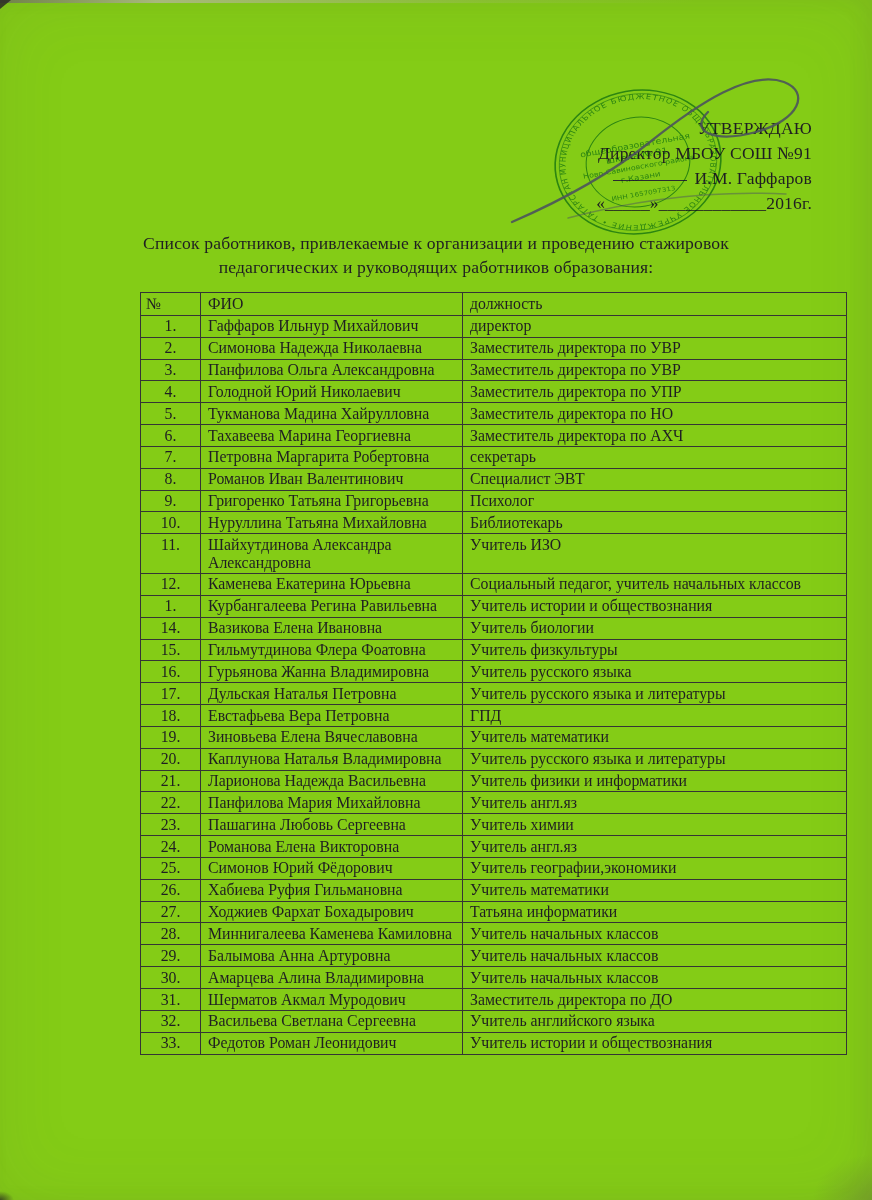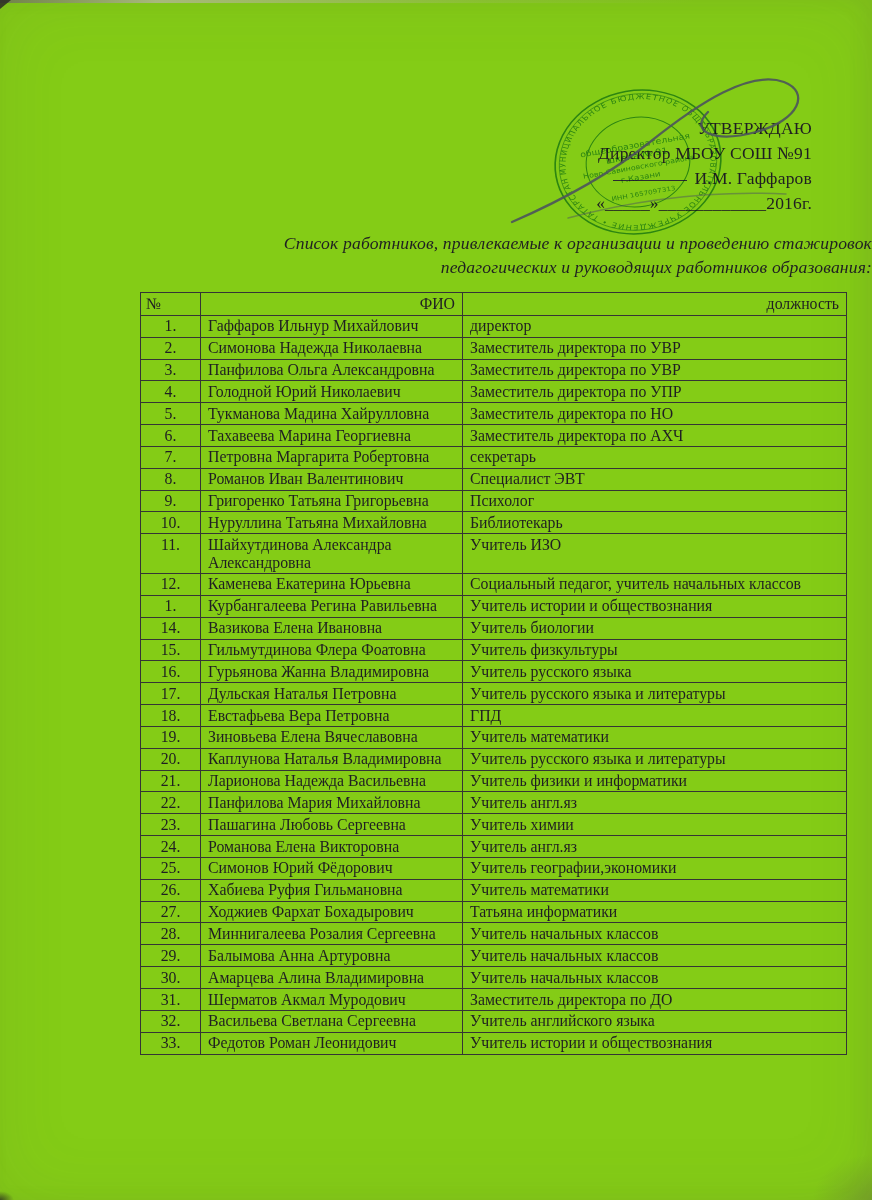--- a/index.html
+++ b/index.html
@@ -86,26 +86,25 @@
     pointer-events: none;
     opacity: .9;
   }
 
   
   .doc-title {
     position: absolute;
     top: 231px;
     left: 0;
     width: 100%;
-    text-align: right;
+    text-align: center;
     font-size: 17.6px;
     line-height: 1.38;
     letter-spacing: .15px;
     z-index: 1;
-    font-style: italic;
   }
 
   
   table.staff {
     position: absolute;
     top: 292px;
     left: 140px;
     width: 706px;
     border-collapse: collapse;
     table-layout: fixed;
@@ -114,21 +113,21 @@
     z-index: 1;
   }
   table.staff th, table.staff td {
     border: 1px solid #353535;
     padding: 1.5px 7px 1.5px 7px;
     vertical-align: top;
     overflow: hidden;
   }
   table.staff th {
     font-weight: 400;
-    text-align: right;
+    text-align: left;
     padding-top: 2px;
     padding-bottom: 2px;
   }
   table.staff th.col-num { text-align: left; padding-left: 5px; }
   table.staff td.cell-num { text-align: center; padding-left: 2px; padding-right: 2px; }
   table.staff td.cell-name, table.staff td.cell-pos { text-align: left; }
 </style>
 </head>
 <body>
 
@@ -321,21 +320,21 @@
           <td class="cell-name">Хабиева Руфия Гильмановна</td>
           <td class="cell-pos">Учитель математики</td>
         </tr>
         <tr>
           <td class="cell-num">27.</td>
           <td class="cell-name">Ходжиев Фархат Бохадырович</td>
           <td class="cell-pos">Татьяна информатики</td>
         </tr>
         <tr>
           <td class="cell-num">28.</td>
-          <td class="cell-name">Миннигалеева Розалия Сергеевна</td>
+          <td class="cell-name">Миннигалеева Каменева Камиловна</td>
           <td class="cell-pos">Учитель начальных классов</td>
         </tr>
         <tr>
           <td class="cell-num">29.</td>
           <td class="cell-name">Балымова Анна Артуровна</td>
           <td class="cell-pos">Учитель начальных классов</td>
         </tr>
         <tr>
           <td class="cell-num">30.</td>
           <td class="cell-name">Амарцева Алина Владимировна</td>

